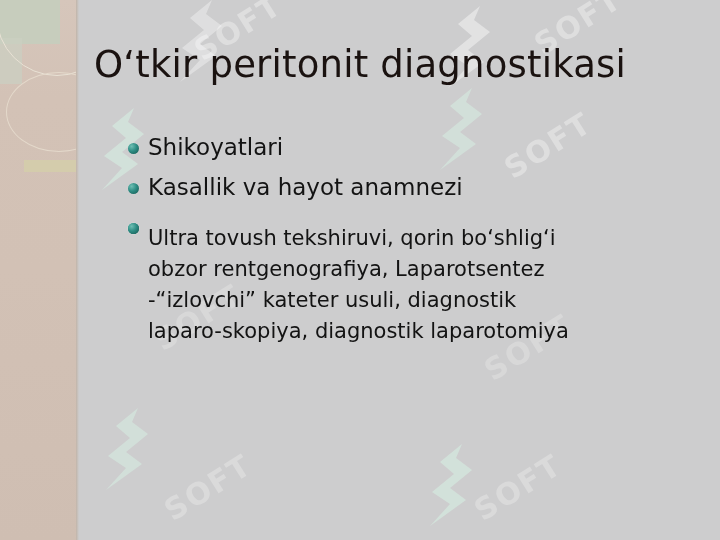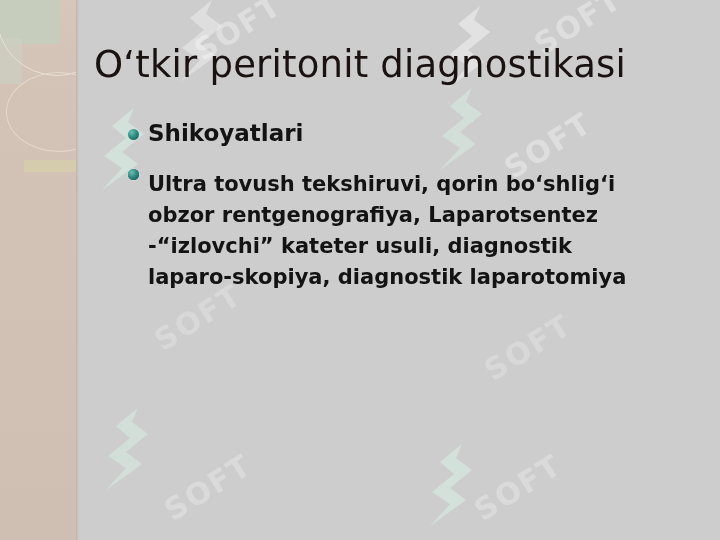--- a/index.html
+++ b/index.html
@@ -113,23 +113,22 @@
     line-height: 42px;
     color: #1a1210;
     letter-spacing: .2px;
     white-space: nowrap;
   }
 
   
   .content {
     position: absolute;
     left: 120px;
-    top: 118px;
+    top: 132px;
     width: 580px;
-    font-weight: bold;
   }
   ul.bullets {
     list-style: none;
     margin: 0;
     padding: 0;
   }
   ul.bullets li {
     position: relative;
     padding-left: 28px;
     margin: 0 0 9px 0;
@@ -215,20 +214,21 @@
   <div class="title">O‘tkir peritonit diagnostikasi</div>
 
   <div class="content">
     <ul class="bullets">
       <li>
         <span class="dot"></span>
         <span>Shikoyatlari</span>
       </li>
       <li>
         <span class="dot"></span>
+        <span>Kasallik va hayot anamnezi</span>
       </li>
       <li>
         <span class="dot"></span>
       </li>
       <li>
         <span class="dot"></span>
       </li>
       <li>
         <span class="dot"></span>
       </li>

